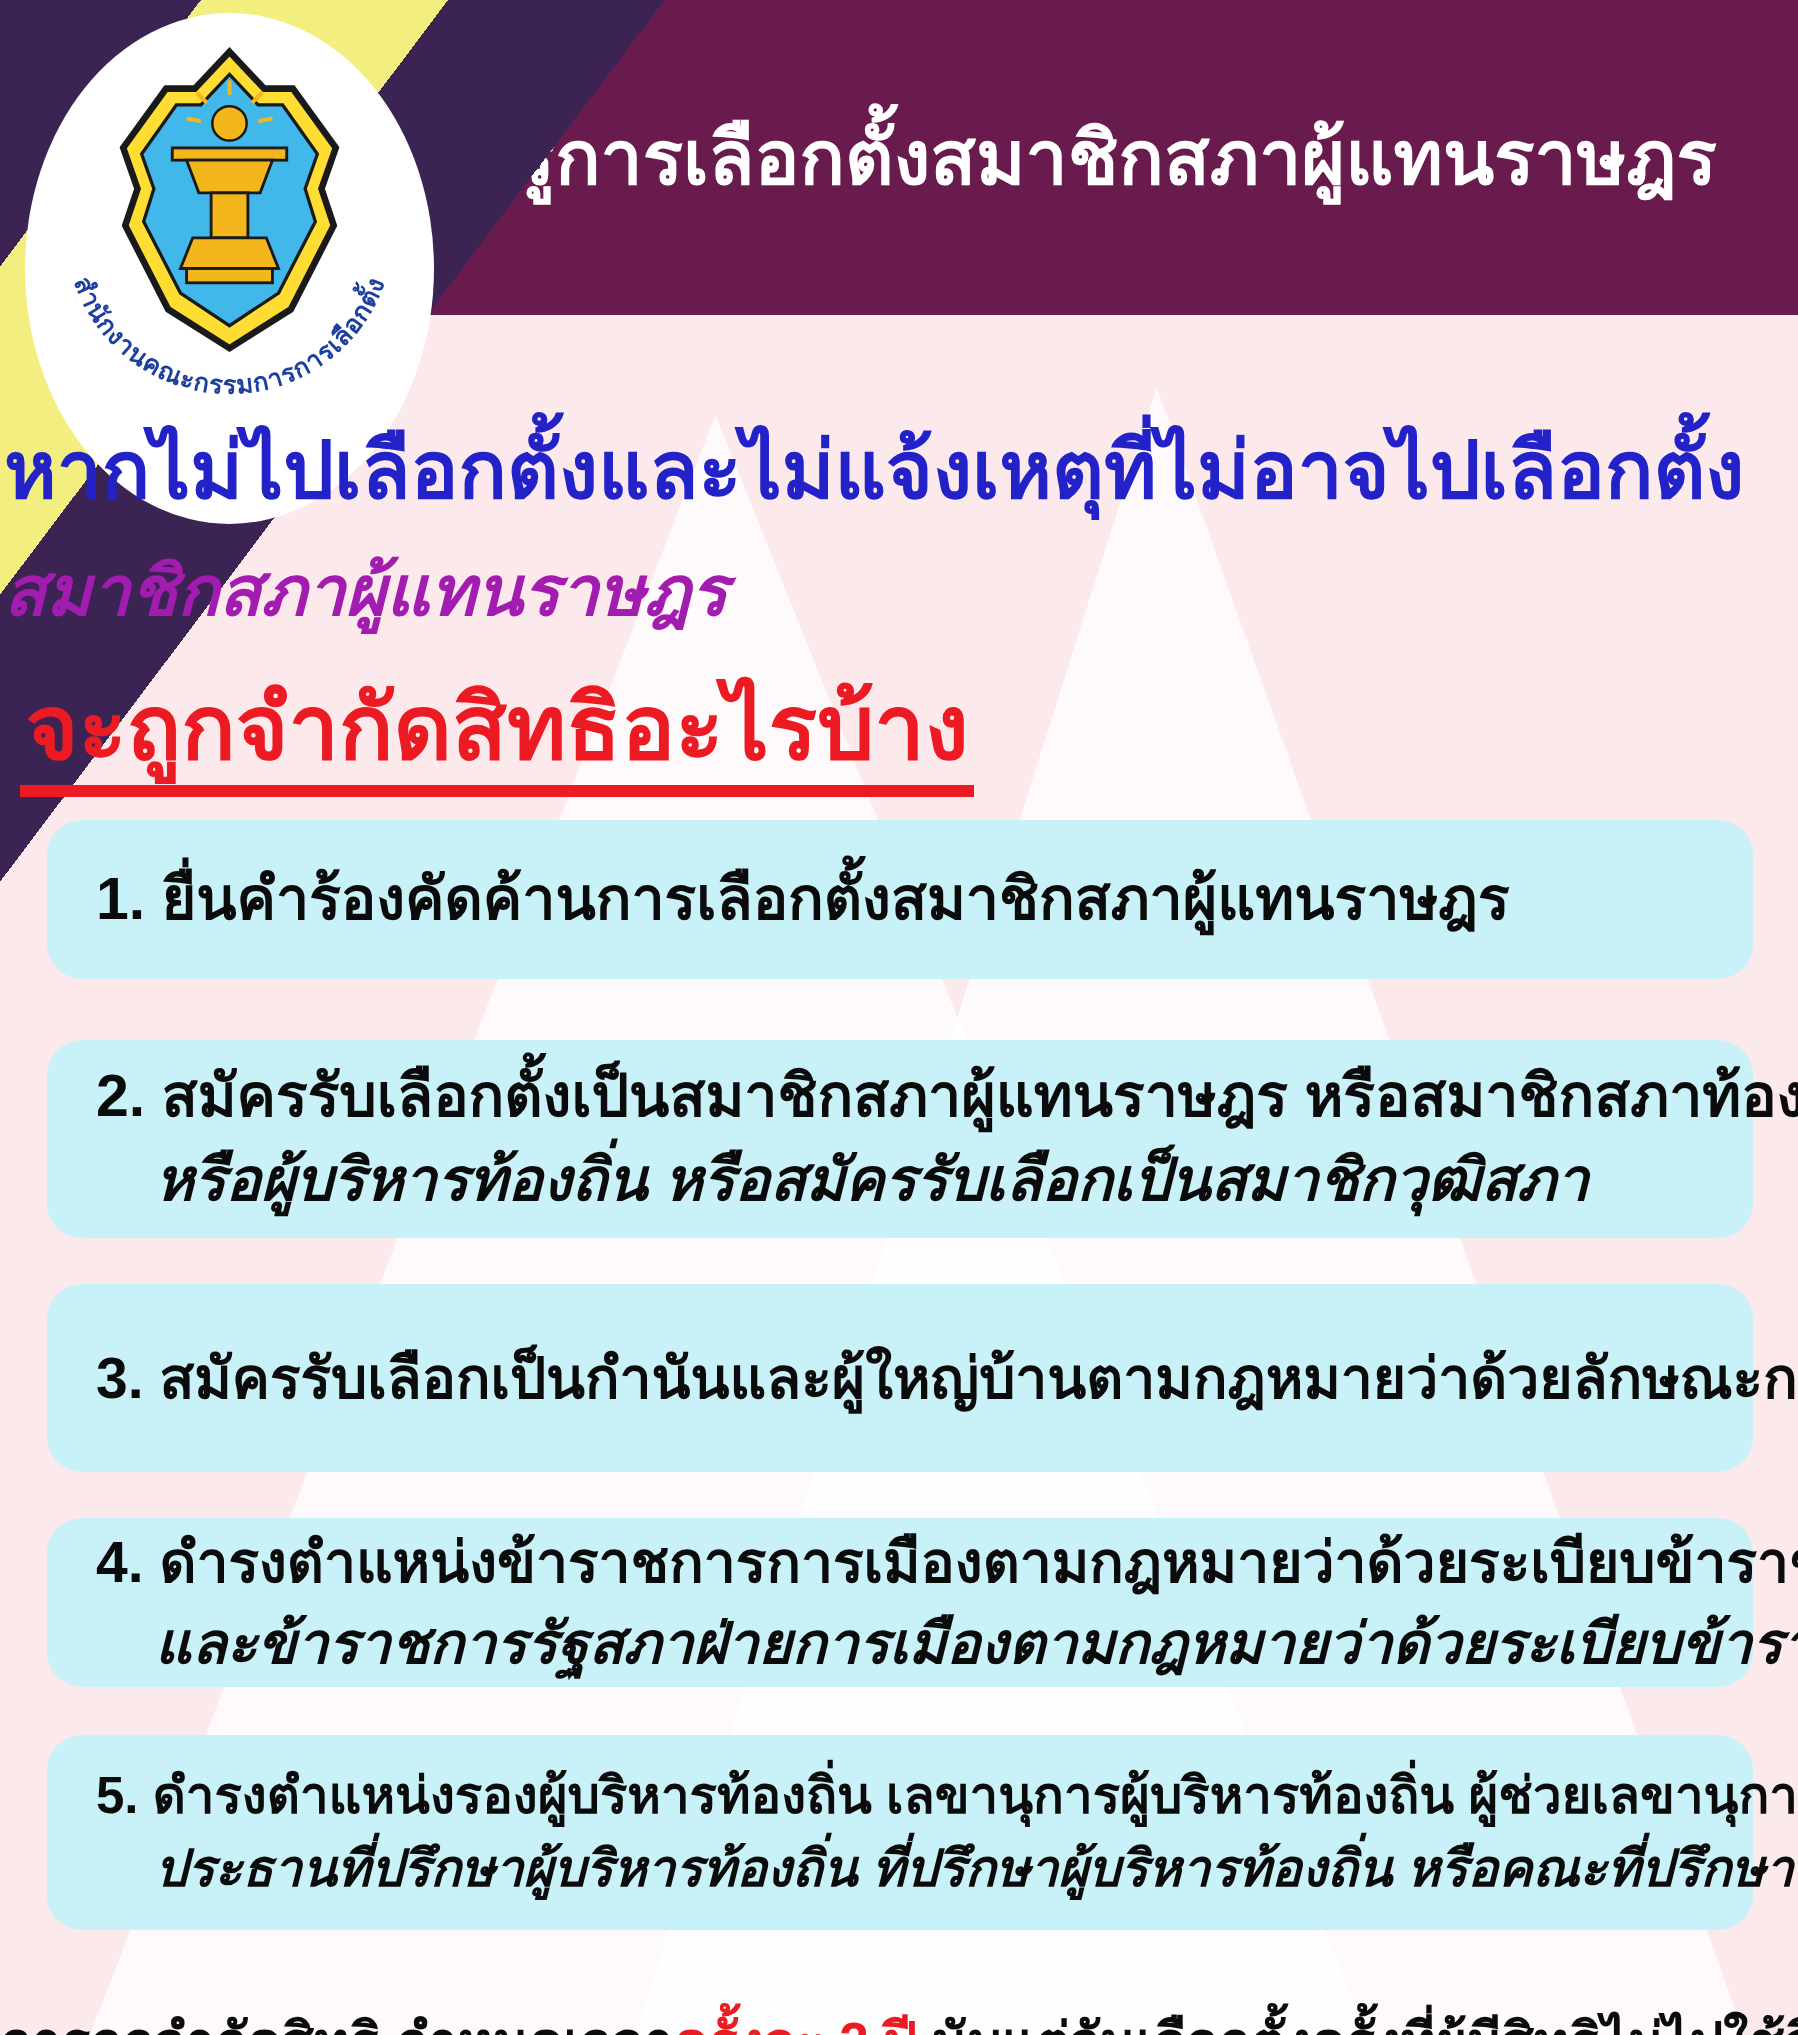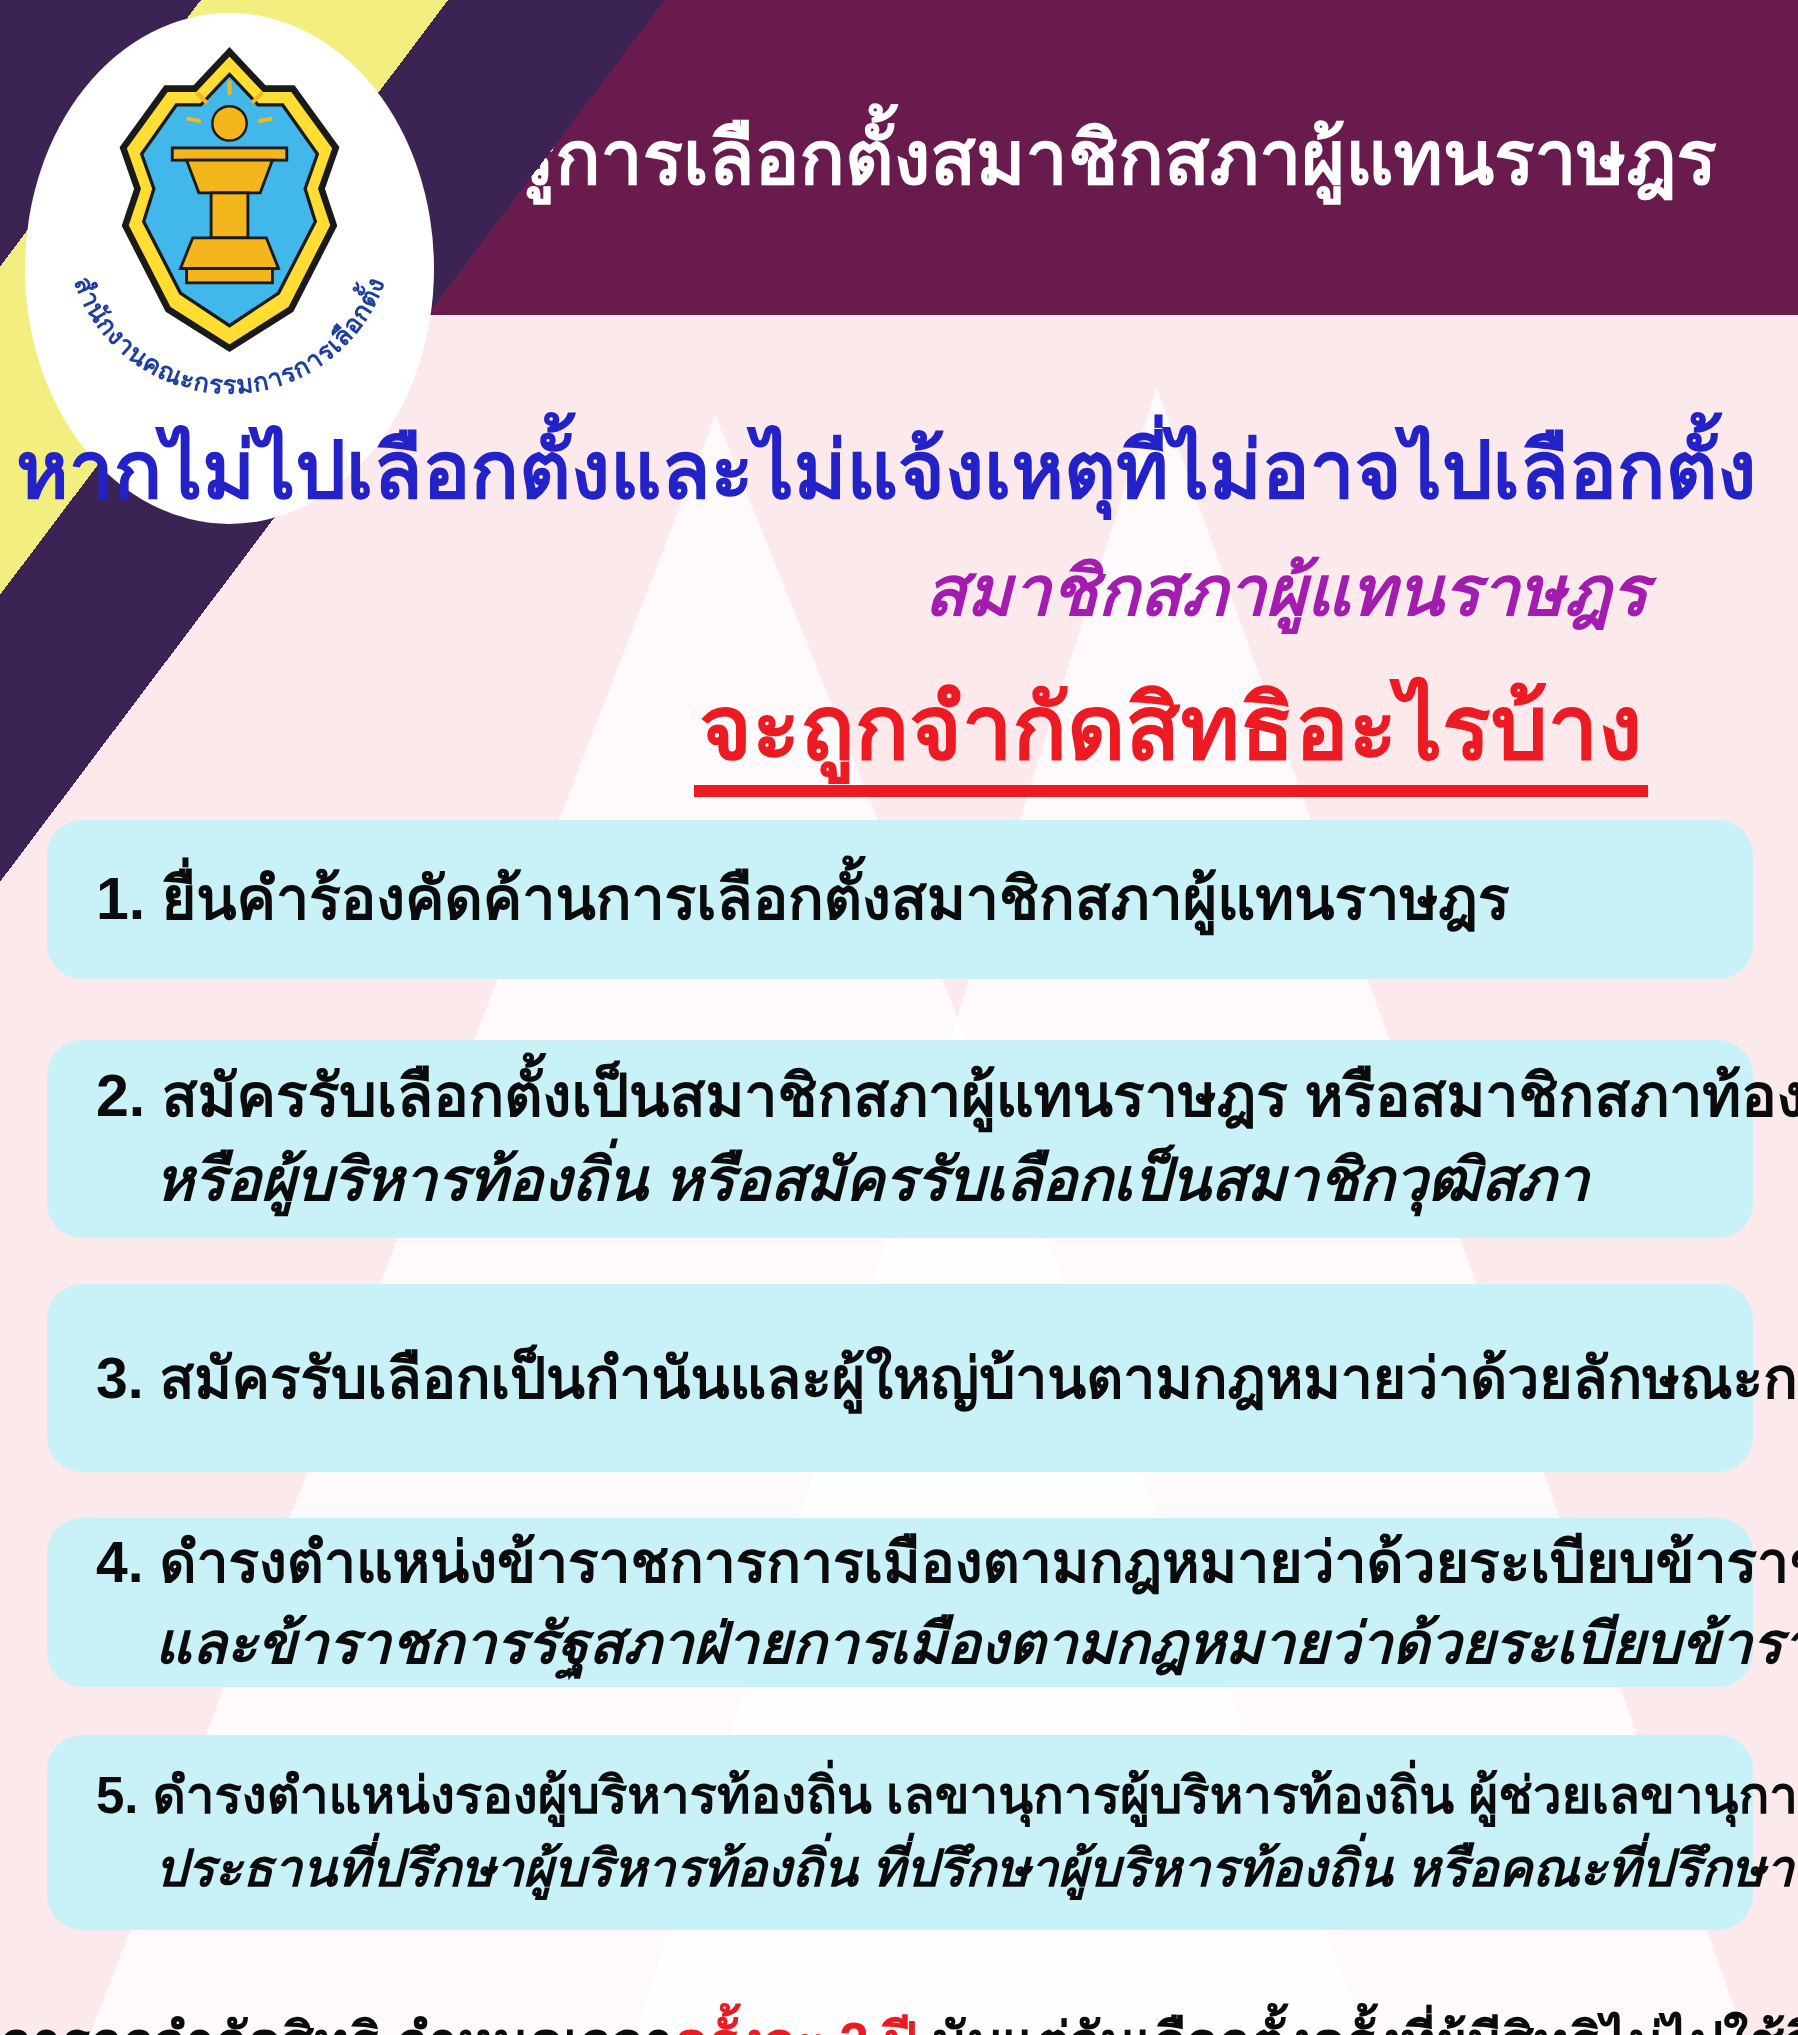--- a/index.html
+++ b/index.html
@@ -37,25 +37,25 @@
         clip-path:polygon(49% 0, 100% 100%, 0 100%);}
   .mtn2{left:602px;top:387px;width:1180px;height:1754px;
         clip-path:polygon(47% 0, 100% 100%, 0 100%);}
   
   .logo{
     position:absolute;left:25px;top:13px;width:409px;height:511px;
     background:#FFFFFF;border-radius:50%;
   }
   .logo svg{position:absolute;left:0;top:0;width:100%;height:100%;}
   
-  .headline{position:absolute;left:16px;width:1632px;text-align:right;white-space:nowrap;line-height:1.3;}
+  .headline{position:absolute;left:4px;width:1632px;text-align:left;white-space:nowrap;line-height:1.3;}
   .h-blue{top:419px;color:#2222C8;font-size:80px;}
   .h-black{top:547px;color:#a21caf;font-size:69px;font-style:italic;}
   .h-red{top:670px;color:#EC1B23;font-size:90px;}
-  .h-red .underl{border-bottom:12.2px solid #EC1B23;padding:0 5.7px 6.5px 5.7px;}
+  .h-red .underl{border-bottom:12.2px solid #EC1B23;padding:0 5.7px 6.5px 5.7px;margin-left:16px;}
   
   .card{
     position:absolute;left:47px;width:1706px;
     background:#C9F1F8;border-radius:35px;
     display:flex;flex-direction:column;justify-content:center;
     padding:0 49px;box-sizing:border-box;
     color:#0B0B0B;
   }
   .card-line{white-space:nowrap;line-height:1.42;}
   .card-line.indent{padding-left:59px;font-style:italic;}

